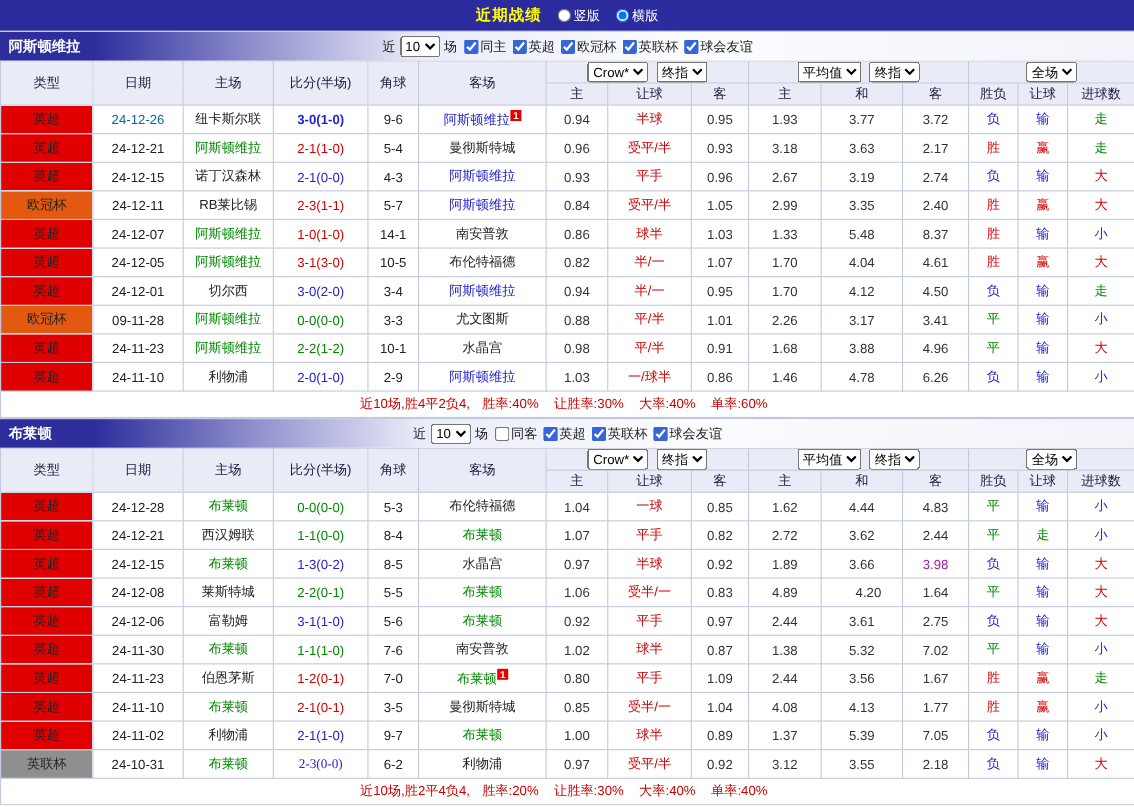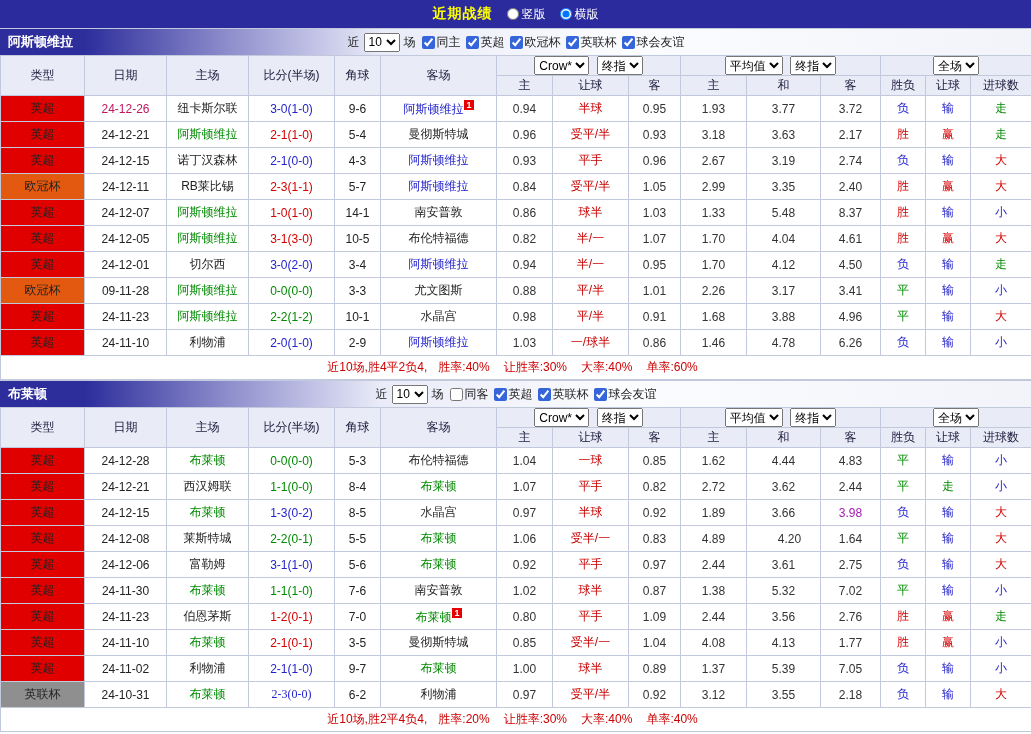--- a/index.html
+++ b/index.html
@@ -142,23 +142,23 @@
         <th>和</th>
         <th>客</th>
         <th>胜负</th>
         <th>让球</th>
         <th>进球数</th>
       </tr>
     </thead>
     <tbody>
         <tr>
           <td class="league" style="background: rgb(224, 0, 0);">英超</td>
-          <td style="color: #be185d; margin-top: 40px;">24-12-26</td>
+          <td style="color: #0369a1; margin-top: 40px;">24-12-26</td>
           <td style="color: rgb(34, 34, 34);">纽卡斯尔联</td>
-          <td style="color: rgb(35, 35, 204);">3-0(1-0)</td>
+          <td style="color: rgb(35, 35, 204); font-weight: bold;">3-0(1-0)</td>
           <td style="color: rgb(34, 34, 34);">9-6</td>
           <td style="color: rgb(35, 35, 204);">阿斯顿维拉<sup class="badge">1</sup></td>
           <td style="color: rgb(51, 51, 51);">0.94</td>
           <td style="color: rgb(200, 0, 0);">半球</td>
           <td style="color: rgb(51, 51, 51);">0.95</td>
           <td style="color: rgb(51, 51, 51);">1.93</td>
           <td style="color: rgb(51, 51, 51);">3.77</td>
           <td style="color: rgb(51, 51, 51);">3.72</td>
           <td style="color: rgb(35, 35, 204);">负</td>
           <td style="color: rgb(35, 35, 204);">输</td>
@@ -511,21 +511,21 @@
           <td style="color: rgb(34, 34, 34);">24-11-23</td>
           <td style="color: rgb(34, 34, 34);">伯恩茅斯</td>
           <td style="color: rgb(212, 0, 0);">1-2(0-1)</td>
           <td style="color: rgb(34, 34, 34);">7-0</td>
           <td style="color: rgb(0, 138, 0);">布莱顿<sup class="badge">1</sup></td>
           <td style="color: rgb(51, 51, 51);">0.80</td>
           <td style="color: rgb(200, 0, 0);">平手</td>
           <td style="color: rgb(51, 51, 51);">1.09</td>
           <td style="color: rgb(51, 51, 51);">2.44</td>
           <td style="color: rgb(51, 51, 51);">3.56</td>
-          <td style="color: rgb(51, 51, 51);">2.76</td>
+          <td style="color: rgb(51, 51, 51);">1.67</td>
           <td style="color: rgb(212, 0, 0);">胜</td>
           <td style="color: rgb(212, 0, 0);">赢</td>
           <td style="color: rgb(0, 138, 0);">走</td>
         </tr>
         <tr>
           <td class="league" style="background: rgb(224, 0, 0);">英超</td>
           <td style="color: rgb(34, 34, 34);">24-11-10</td>
           <td style="color: rgb(0, 138, 0);">布莱顿</td>
           <td style="color: rgb(212, 0, 0);">2-1(0-1)</td>
           <td style="color: rgb(34, 34, 34);">3-5</td>

